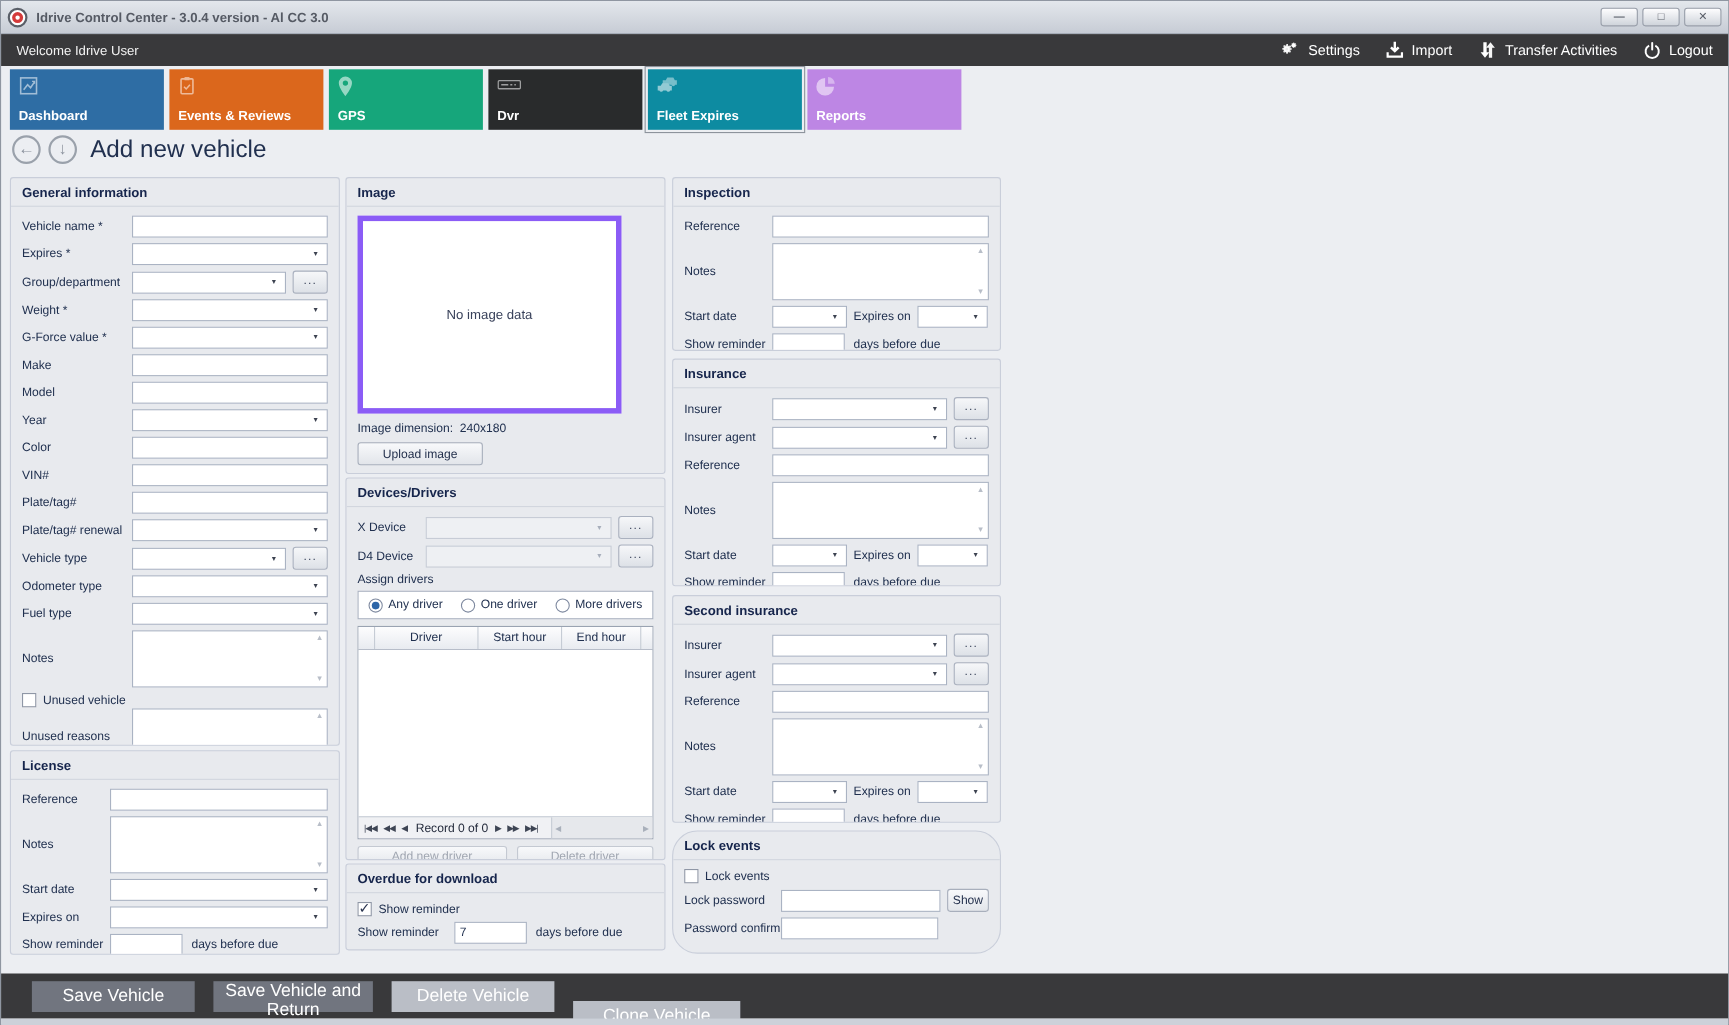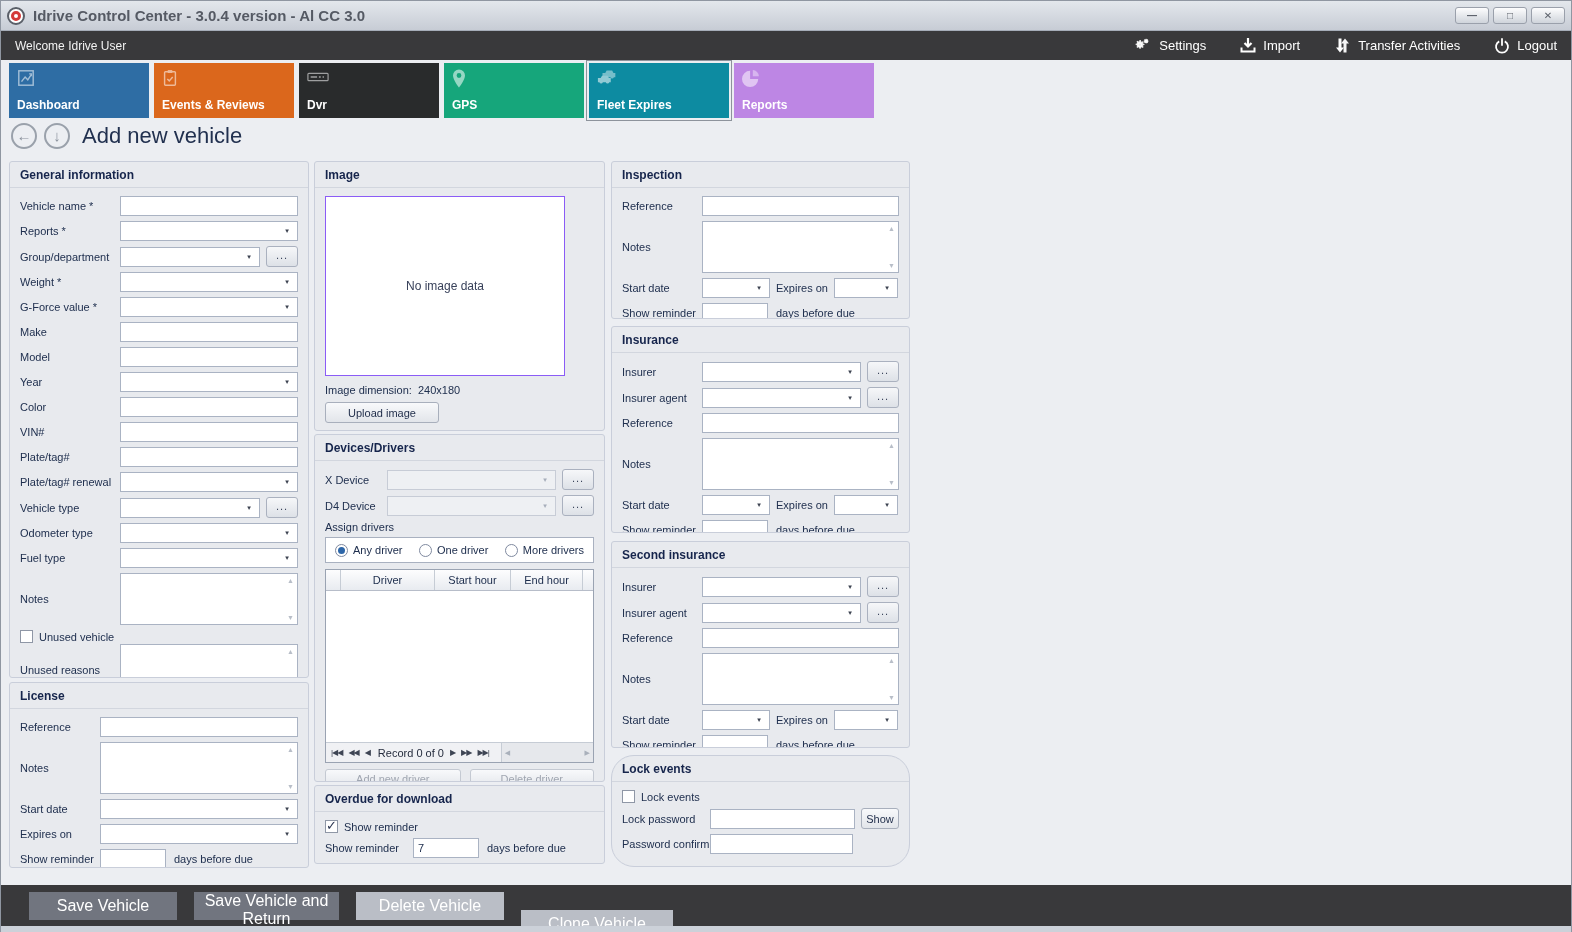--- a/index.html
+++ b/index.html
@@ -6,30 +6,30 @@
   html,body { width:1572px; height:932px; overflow:hidden; }
   body { font-family:"Liberation Sans","DejaVu Sans",sans-serif; background:#9aa0ab; }
   .window { position:relative; width:1572px; height:932px; background:#eceef2; border:1px solid #8f96a1; }
 
   
   .titlebar { height:30px; display:flex; align-items:center; padding:0 6px;
     background:linear-gradient(#e3e7ec,#c7ccd5); border-bottom:1px solid #a6adb8; }
   .appicon { width:18px; height:18px; border-radius:50%; border:2px solid #5a5f68;
     background:#fff; position:relative; margin-right:8px; flex:0 0 auto; }
   .appicon::after { content:""; position:absolute; inset:2px; border-radius:50%; border:3px solid #d43a3a; }
-  .titletext { font-size:15px; font-weight:bold; color:#555a64; }
+  .titletext { font-size:12px; font-weight:bold; color:#555a64; }
   .winbtns { margin-left:auto; display:flex; gap:4px; }
   .wbtn { width:34px; height:17px; border:1px solid #9aa0ab; border-radius:3px;
     background:linear-gradient(#fdfdfe,#cfd4db); font-size:10px; line-height:15px; text-align:center;
     color:#5b606a; font-weight:bold; }
 
   
   .topbar { height:29px; background:#39393b; display:flex; align-items:center; padding:0 14px; }
   .welcome { color:#f2f2f2; font-size:12px; }
-  .topactions { margin-left:auto; display:flex; align-items:center; gap:34px; }
+  .topactions { margin-left:auto; display:flex; align-items:center; gap:24px; }
   .topaction { display:flex; align-items:center; gap:7px; color:#fff; font-size:13px; cursor:pointer; }
   .topaction svg { display:block; }
 
   
   .tiles { position:absolute; left:8px; top:62px; display:flex; gap:5px; }
   .tile { width:140px; height:55px; position:relative; cursor:pointer; }
   .tile.sel { box-shadow:0 0 0 2px #eceef2, 0 0 0 3px #8d939c; }
   .ticon { position:absolute; left:8px; top:6px; opacity:.55; }
   .tlabel { position:absolute; left:8px; bottom:6px; color:#fff; font-size:12px; font-weight:bold; }
 
@@ -76,21 +76,21 @@
     font-weight:bold; color:#2b3550; }
   .rad { width:13px; height:13px; border:1px solid #7f8aa0; border-radius:50%; background:#fff;
     position:relative; margin-right:5px; flex:0 0 auto; }
   .rad.sel::after { content:""; position:absolute; inset:2px; border-radius:50%; background:#2d66a8; }
 
   .btn { border:1px solid #a8afbc; border-radius:3px; background:linear-gradient(#f8f9fb,#e2e5ea);
     font-size:11px; color:#1f2c49; text-align:center; }
   .btn.dis { color:#a0a6b1; border-color:#c4c9d2; }
 
   
-  .imgbox { width:240px; height:180px; background:#fff; border:1px solid #8b5cf6;
+  .imgbox { width:240px; height:180px; background:#fff; border:5px solid #8b5cf6;
     display:flex; align-items:center; justify-content:center; }
   .noimg { font-size:12px; color:#38415a; }
   .imgdim { font-size:11px; color:#20304f; margin:8px 0 6px; }
   .upload { width:114px; height:21px; }
 
   
   .radiobox { border:1px solid #a9b1c0; background:#fff; height:26px; display:flex;
     align-items:center; padding:0 9px; justify-content:space-between; margin-bottom:6px; }
   .radioitem { display:flex; align-items:center; font-size:11px; color:#20304f; }
   .grid { border:1px solid #9aa3b2; background:#fff; }
@@ -195,33 +195,33 @@
       <span class="tlabel">Dashboard</span>
     </div>
     <div class="tile" style="background: rgb(219, 103, 28);">
       <span class="ticon"><svg width="16" height="18" viewBox="0 0 16 20" fill="none" stroke="#fff" stroke-width="1.6">
             <rect x="2" y="3" width="12" height="15" rx="1"></rect>
             <rect x="5.5" y="1.2" width="5" height="3.2" fill="#fff" stroke="none"></rect>
             <path d="M5 11l2.2 2.2L11 9"></path>
           </svg></span>
       <span class="tlabel">Events &amp; Reviews</span>
     </div>
+    <div class="tile" style="background: rgb(22, 166, 123);">
+      <span class="ticon"><svg width="14" height="19" viewBox="0 0 14 19" fill="#fff">
+            <path fill-rule="evenodd" d="M7 .5A6 6 0 001 6.5C1 11 7 18.5 7 18.5S13 11 13 6.5A6 6 0 007 .5zm0 8.4a2.4 2.4 0 110-4.8 2.4 2.4 0 010 4.8z"></path>
+          </svg></span>
+      <span class="tlabel">GPS</span>
+    </div>
     <div class="tile" style="background: rgb(41, 43, 44);">
       <span class="ticon"><svg width="22" height="16" viewBox="0 0 24 16" fill="none" stroke="#fff" stroke-width="1.3">
             <rect x="1" y="4" width="22" height="8" rx="1"></rect>
             <path d="M4 8h7M13 8h2M17 8h1.5" stroke-width="1.6"></path>
           </svg></span>
       <span class="tlabel">Dvr</span>
     </div>
-    <div class="tile" style="background: rgb(22, 166, 123);">
-      <span class="ticon"><svg width="14" height="19" viewBox="0 0 14 19" fill="#fff">
-            <path fill-rule="evenodd" d="M7 .5A6 6 0 001 6.5C1 11 7 18.5 7 18.5S13 11 13 6.5A6 6 0 007 .5zm0 8.4a2.4 2.4 0 110-4.8 2.4 2.4 0 010 4.8z"></path>
-          </svg></span>
-      <span class="tlabel">GPS</span>
-    </div>
     <div class="tile sel" style="background: rgb(13, 139, 161);">
       <span class="ticon"><svg width="22" height="17" viewBox="0 0 24 18" fill="#fff">
             <path d="M9 4l1.5-2.6h6L18 4h2v4.6h-1.6a2 2 0 01-3.8 0h-3.2a2 2 0 01-3.8 0H6V4h3z" opacity=".8"></path>
             <path d="M4 9.5L5.5 7h6L13 9.5h2v4.6h-1.6a2 2 0 01-3.8 0H6.4a2 2 0 01-3.8 0H1V9.5h3z"></path>
           </svg></span>
       <span class="tlabel">Fleet Expires</span>
     </div>
     <div class="tile" style="background: rgb(189, 134, 228);">
       <span class="ticon"><svg width="18" height="18" viewBox="0 0 20 20" fill="#fff">
             <path d="M9 11V2a9 9 0 109 9h-9z" opacity=".95"></path>
@@ -239,21 +239,21 @@
 
   <div class="col col-left">
     <div class="panel" style="height:517px;">
       <div class="panel-h">General information</div>
       <div class="panel-b">
         <div class="frow">
             <span class="lbl w100">Vehicle name *</span>
             <input class="ti grow" style="">
           </div>
         <div class="frow">
-            <span class="lbl w100">Reports *</span>
+            <span class="lbl w100">Expires *</span>
             <span class="dd grow"></span>
           </div>
         <div class="frow">
             <span class="lbl w100">Group/department</span>
             <span class="dd grow"></span>
             <span class="ellps">...</span>
           </div>
         <div class="frow">
             <span class="lbl w100">Weight *</span>
             <span class="dd grow"></span>

